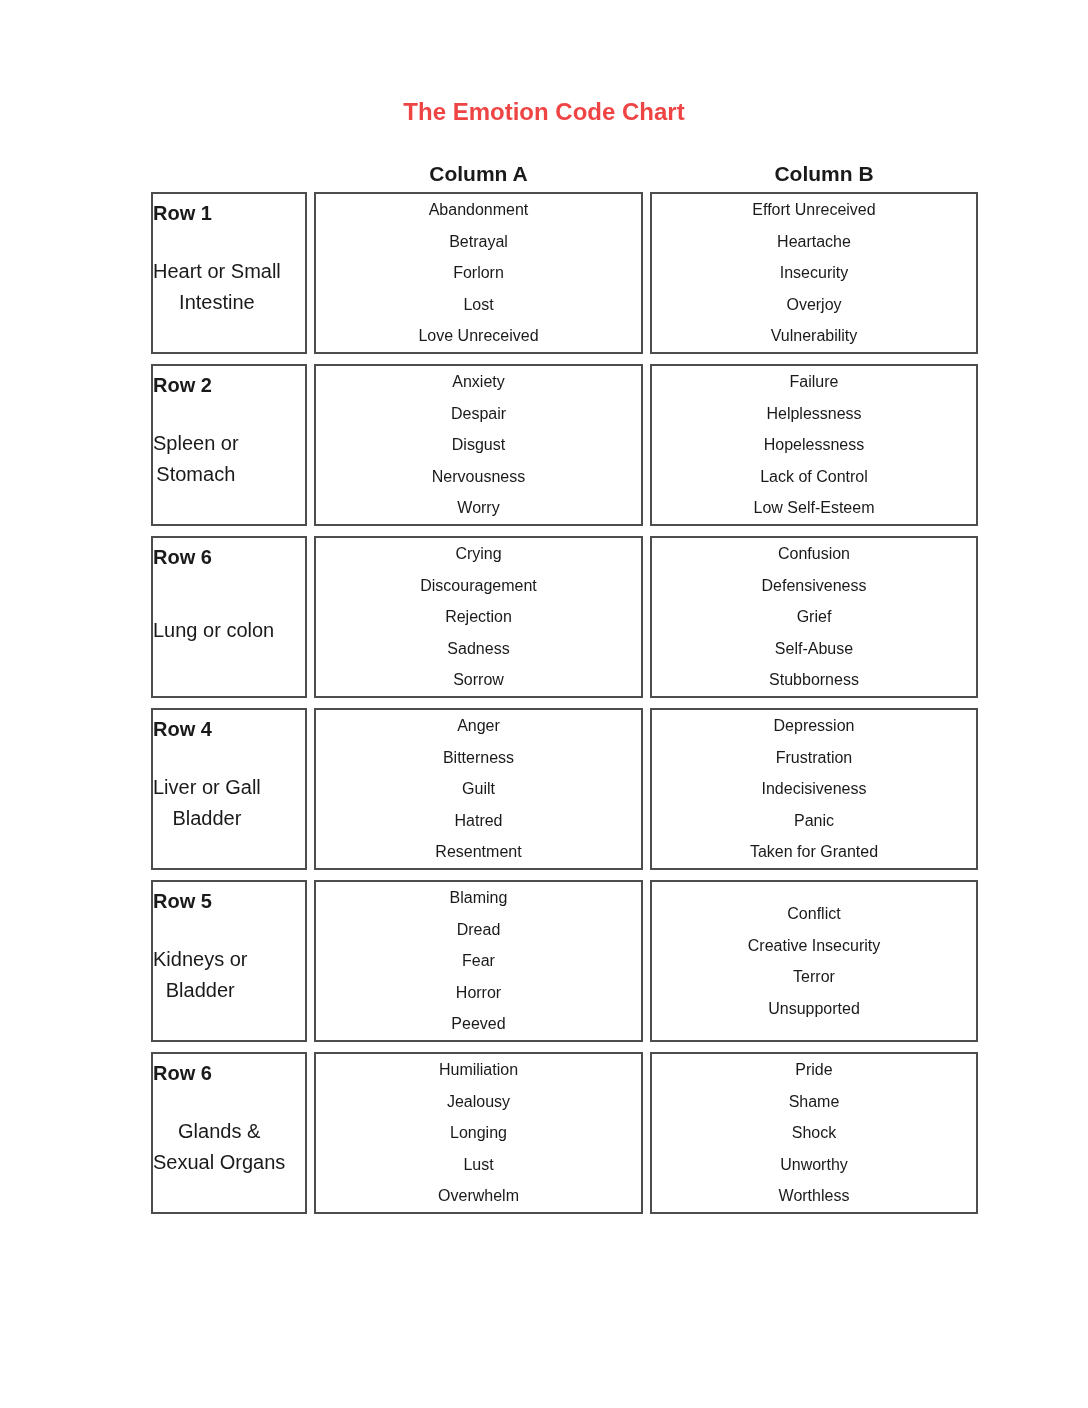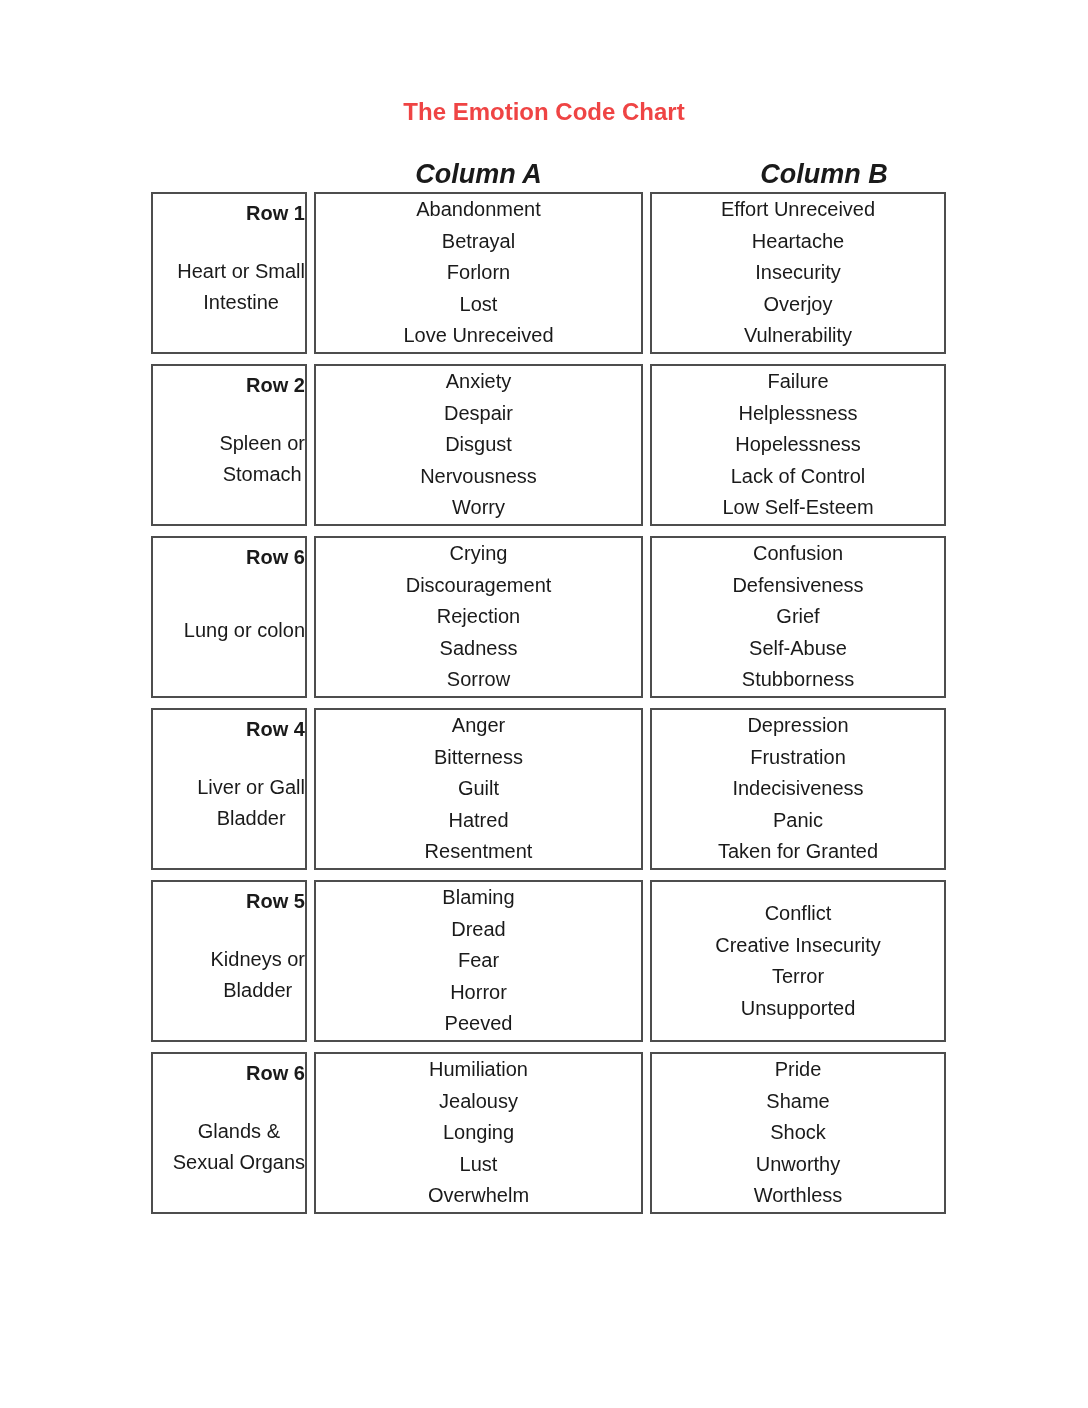--- a/index.html
+++ b/index.html
@@ -30,24 +30,23 @@
   }
   .col-headers {
     margin-top: 33px;
     margin-left: 151px;
     width: 847px;
     display: flex;
     line-height: 28px;
   }
   .col-headers .spacer { width: 163px; }
   .col-header {
-    font-size: 27px;
+    font-size: 21px;
     font-weight: bold;
     text-align: center;
-    font-style: italic;
   }
   .col-header.a { width: 329px; margin-right: 7px; }
   .col-header.b { width: 348px; }
   .grid {
     margin-top: 4px;
     margin-left: 151px;
     width: 847px;
   }
   .trow {
     display: flex;
@@ -57,21 +56,21 @@
     box-sizing: border-box;
     border: 2px solid #4d4d4d;
     background: #ffffff;
     height: 162px;
   }
   .label-cell {
     width: 156px;
     margin-right: 7px;
     display: flex;
     flex-direction: column;
-    align-items: flex-end;
+    align-items: flex-start;
     padding-top: 5px;
   }
   .row-label {
     font-size: 20px;
     font-weight: bold;
     text-align: center;
     line-height: 28px;
   }
   .organ {
     flex: 1;
@@ -84,23 +83,23 @@
     white-space: pre-line;
     padding-bottom: 6px;
   }
   .emo-cell {
     display: flex;
     flex-direction: column;
     justify-content: center;
     text-align: center;
   }
   .emo-cell.a { width: 329px; margin-right: 7px; }
-  .emo-cell.b { width: 296px; }
+  .emo-cell.b { width: 328px; }
   .emo {
-    font-size: 20px;
+    font-size: 16px;
     line-height: 31.5px;
   }
 </style>
 </head>
 <body>
 
 <div class="page">
 
   <div class="doc-title">The Emotion Code Chart</div>
 

